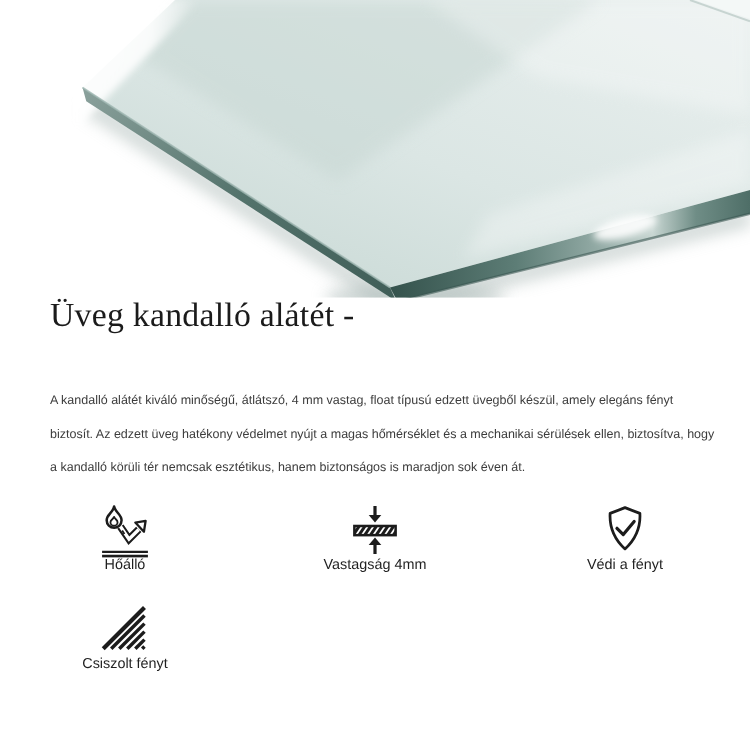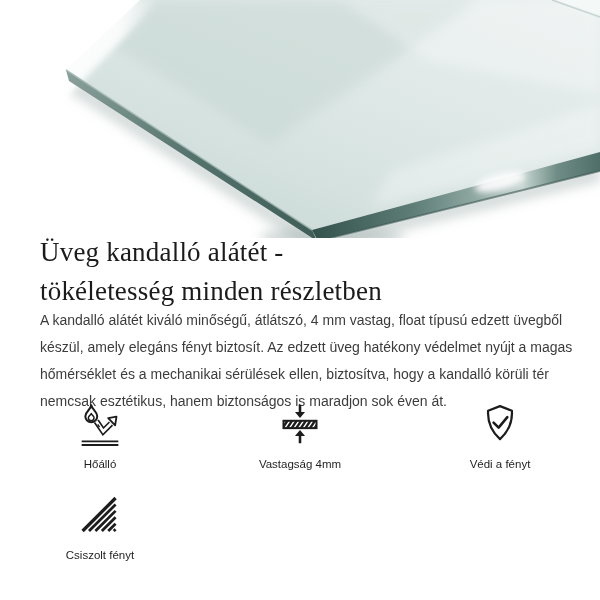--- a/index.html
+++ b/index.html
@@ -3,26 +3,26 @@
 <meta charset="utf-8">
 <style>
   html,body{margin:0;padding:0;background:#ffffff;}
   .page{position:relative;width:600px;height:600px;background:#ffffff;overflow:hidden;
         font-family:"Liberation Sans", sans-serif;}
   .hero{position:absolute;top:0;left:0;width:600px;height:238px;display:block;}
   .title{position:absolute;top:233px;left:40px;width:540px;
          font-family:"Liberation Serif","DejaVu Serif",serif;
          font-size:27px;line-height:39px;font-weight:400;color:#1b1b1b;letter-spacing:.2px;}
   .description{position:absolute;top:307px;left:40px;width:534px;
-               font-size:14px;line-height:27px;color:#3c3c3c;}
+               font-size:10px;line-height:27px;color:#3c3c3c;}
   .features{position:absolute;top:402px;left:0;width:600px;
             display:grid;grid-template-columns:repeat(3,1fr);row-gap:23px;}
   .feature{display:flex;flex-direction:column;align-items:center;}
   .feature .icn{width:44px;height:44px;}
-  .feature .lbl{margin-top:12px;font-size:11.5px;color:#1f1f1f;}
+  .feature .lbl{margin-top:0;font-size:11.5px;color:#1f1f1f;}
   svg{display:block;}
 </style>
 </head>
 <body>
 
 <div class="page">
 
   <svg class="hero" width="600" height="238" viewBox="0 0 600 238">
     <defs>
       <linearGradient id="gSurf" x1="1" y1="0" x2="0.1" y2="1">
@@ -77,21 +77,20 @@
     <path d="M312,230 L600,152 L600,171 L318,241 Z" fill="url(#gEdgeB)"></path>
     <ellipse cx="500" cy="182" rx="26" ry="8" fill="#ffffff" opacity="0.9" filter="url(#blur3)" transform="rotate(-15 500 182)"></ellipse>
     <path d="M318,241 L600,171" stroke="#3a5751" stroke-width="2" opacity="0.6" fill="none"></path>
 
     <path d="M556,0 L600,0 L600,15 Z" fill="#f4f8f7"></path>
     <path d="M552,0 L600,17" stroke="#c2d0cd" stroke-width="1.5" opacity="0.9" fill="none"></path>
   </svg>
 
   <div class="title">
     <div>Üveg kandalló alátét -</div>
-    <div>tökéletesség minden részletben</div>
   </div>
 
   <div class="description">A kandalló alátét kiváló minőségű, átlátszó, 4 mm vastag, float típusú edzett üvegből készül, amely elegáns fényt biztosít. Az edzett üveg hatékony védelmet nyújt a magas hőmérséklet és a mechanikai sérülések ellen, biztosítva, hogy a kandalló körüli tér nemcsak esztétikus, hanem biztonságos is maradjon sok éven át.</div>
 
   <div class="features">
 
     <div class="feature">
       <span class="icn">
         <svg width="44" height="44" viewBox="0 0 48 48" fill="none" stroke="#1c1c1c">
           <path d="M14.5,3.5 C15.5,8.5 21,10.5 21,15.5 A6.5,6.5 0 0 1 8,15.5 C8,10.5 13.5,9 14.5,3.5 Z" stroke-width="2.2" stroke-linejoin="round"></path>

